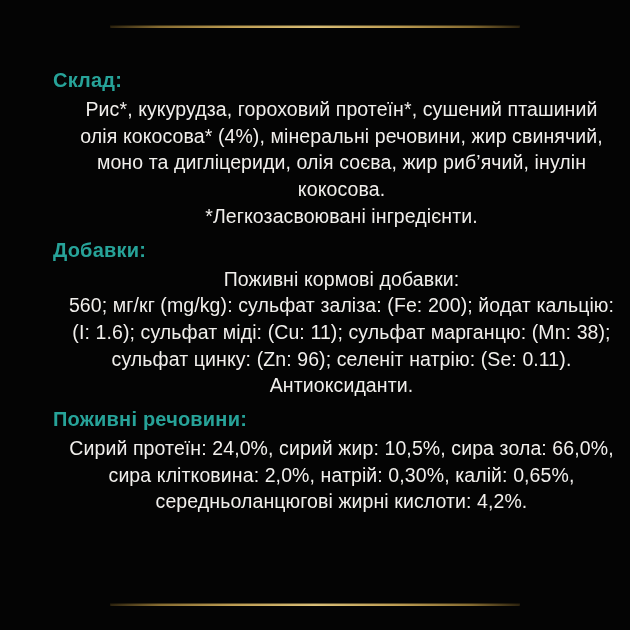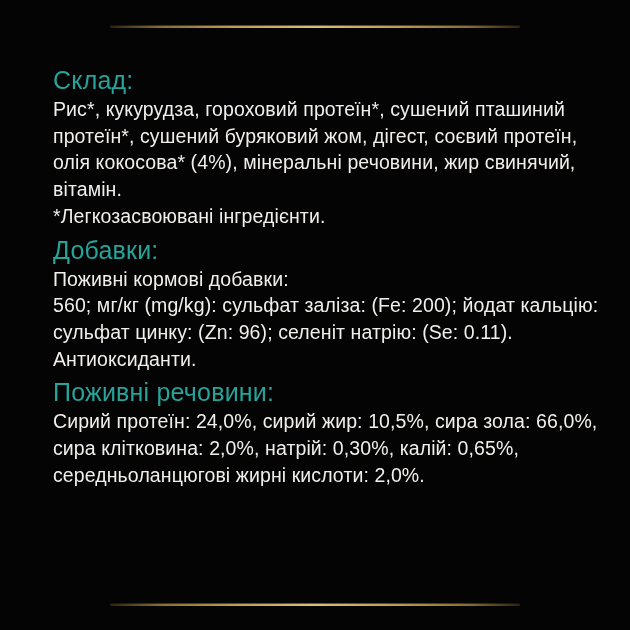--- a/index.html
+++ b/index.html
@@ -31,70 +31,72 @@
   .content {
     position: absolute;
     left: 53px; top: 0; right: 0;
   }
   section { margin: 0; }
   .section-composition { margin-top: 66px; }
   .section-additives   { margin-top: 6px; }
   .section-nutrients   { margin-top: 6px; }
   h2 {
     margin: 0 0 2px 0;
-    font-size: 25px;
+    font-size: 20px;
     line-height: 28px;
-    font-weight: 400;
+    font-weight: 700;
     letter-spacing: 0.2px;
     color: var(--accent, #27a399);
   }
   .body-lines { margin: 0; }
   .line {
     font-size: 19.5px;
     line-height: 26.7px;
     font-weight: 400;
     letter-spacing: 0.1px;
     color: var(--text, #f1efec);
     white-space: nowrap;
+    text-align: center;
   }
 </style>
 </head>
 <body>
 
 <div class="page">
   <div class="gold-line top"></div>
 
   <div class="content">
 
     <section class="section-composition">
       <h2>Склад:</h2>
       <div class="body-lines">
           <div class="line">Рис*, кукурудза, гороховий протеїн*, сушений пташиний</div>
-          <div class="line">протеїн*, сушений буряковий жом, дігест, соєвий протеїн,</div>
           <div class="line">олія кокосова* (4%), мінеральні речовини, жир свинячий,</div>
-          <div class="line">вітамін.</div>
+          <div class="line">моно та дигліцериди, олія соєва, жир риб’ячий, інулін</div>
+          <div class="line">кокосова.</div>
           <div class="line">*Легкозасвоювані інгредієнти.</div>
         </div>
     </section>
 
     <section class="section-additives">
       <h2>Добавки:</h2>
       <div class="body-lines">
           <div class="line">Поживні кормові добавки:</div>
           <div class="line">560; мг/кг (mg/kg): сульфат заліза: (Fe: 200); йодат кальцію:</div>
+          <div class="line">(I: 1.6); сульфат міді: (Cu: 11); сульфат марганцю: (Mn: 38);</div>
           <div class="line">сульфат цинку: (Zn: 96); селеніт натрію: (Se: 0.11).</div>
           <div class="line">Антиоксиданти.</div>
         </div>
     </section>
 
     <section class="section-nutrients">
       <h2>Поживні речовини:</h2>
       <div class="body-lines">
           <div class="line">Сирий протеїн: 24,0%, сирий жир: 10,5%, сира зола: 66,0%,</div>
           <div class="line">сира клітковина: 2,0%, натрій: 0,30%, калій: 0,65%,</div>
-          <div class="line">середньоланцюгові жирні кислоти: 2,0%.</div>
+          <div class="line">середньоланцюгові жирні кислоти: 4,2%.</div>
         </div>
     </section>
 
   </div>
 
   <div class="gold-line bottom"></div>
 </div>
 
 </body></html>

